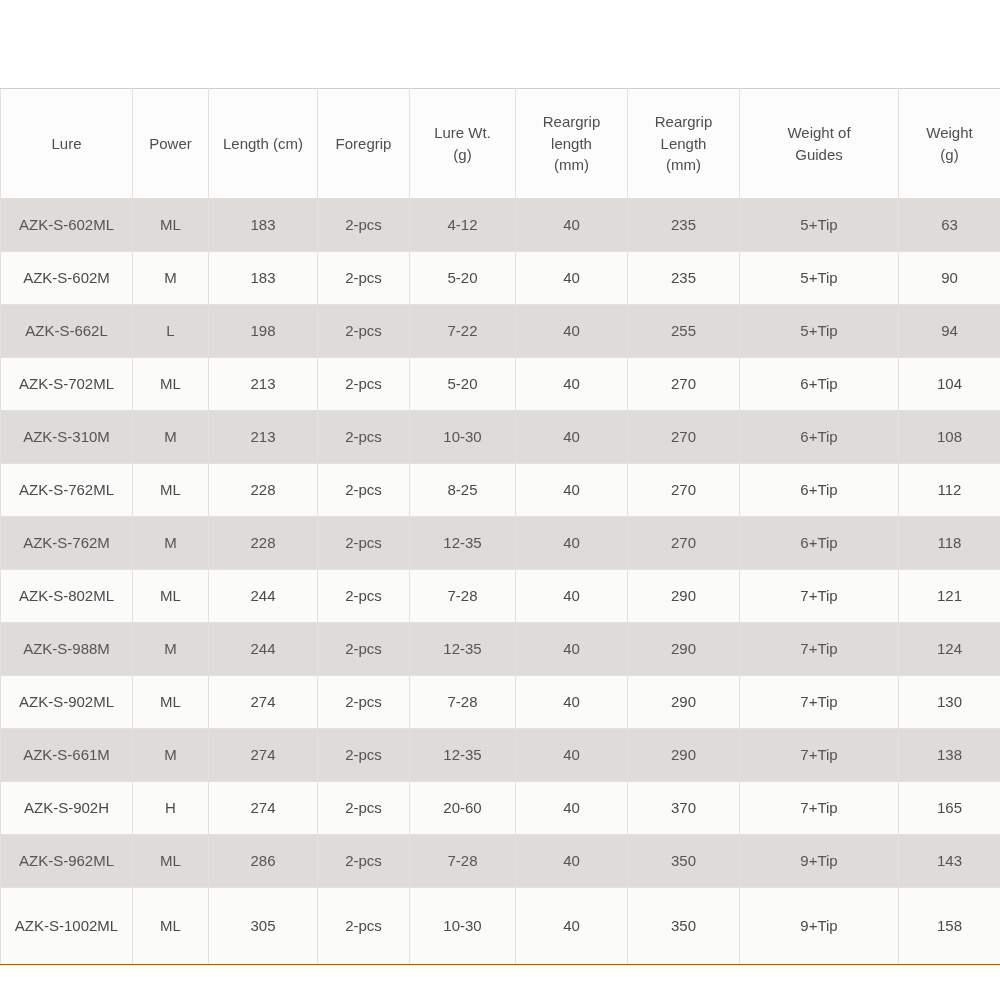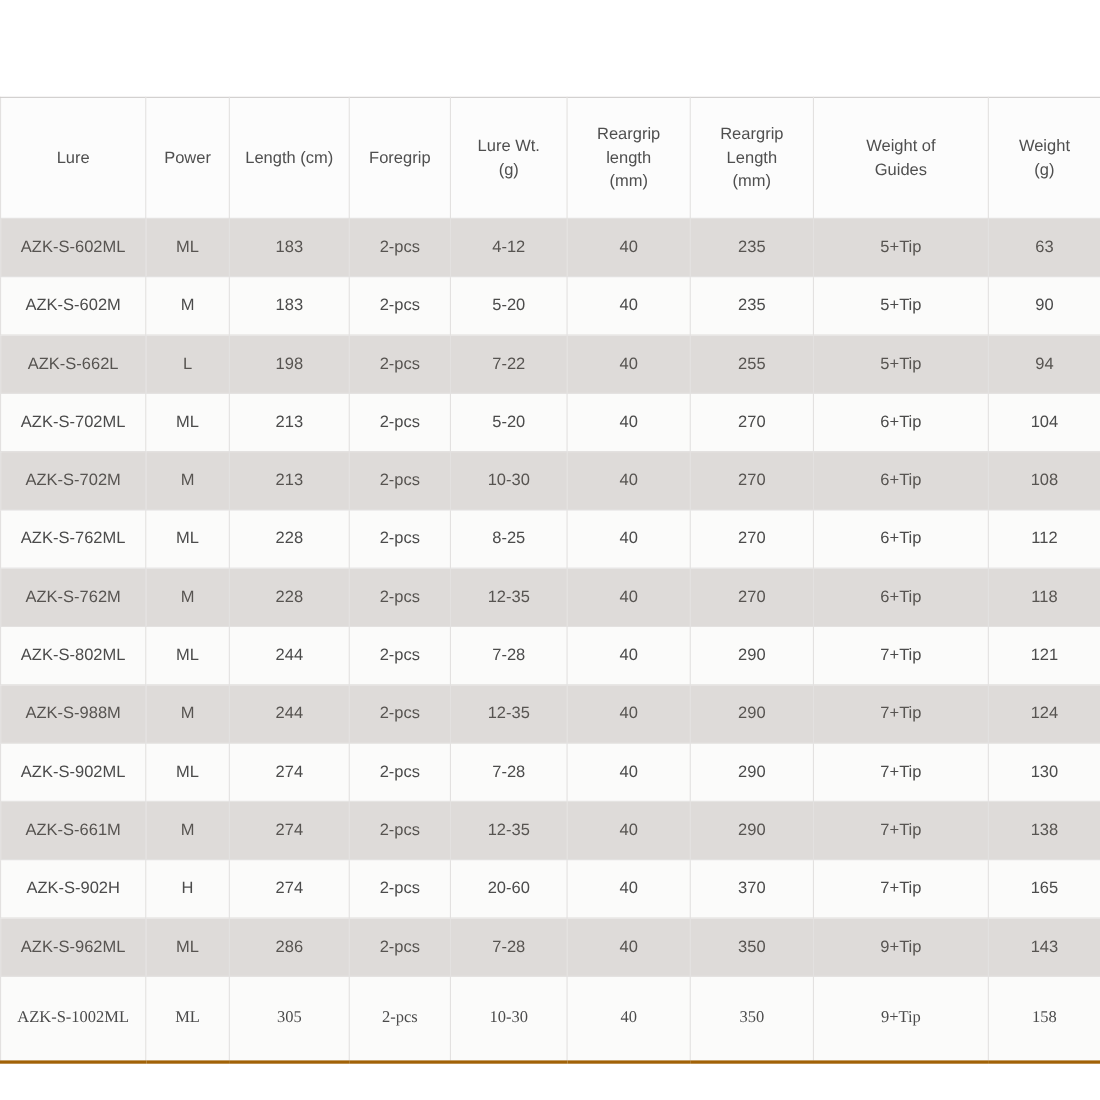--- a/index.html
+++ b/index.html
@@ -78,22 +78,21 @@
     color: #575451;
   }
 
   table.spec-table tbody tr.row-plain td {
     background: #fbfbfa;
     color: #4b4b4b;
   }
 
   table.spec-table tbody tr:last-child td {
     height: 72px;
-    border-bottom: 3px solid #a16207;
-    font-family: Liberation Serif, serif;
+    border-bottom: 1px solid #a16207;
   }
 
   .cell-text {
     display: block;
   }
 
   .hdr-line {
     display: block;
   }
 </style>
@@ -264,21 +263,21 @@
             </td>
             <td>
               <span class="cell-text">6+Tip</span>
             </td>
             <td>
               <span class="cell-text">104</span>
             </td>
           </tr>
           <tr class="row-shaded">
             <td>
-              <span class="cell-text">AZK-S-702M</span>
+              <span class="cell-text">AZK-S-310M</span>
             </td>
             <td>
               <span class="cell-text">M</span>
             </td>
             <td>
               <span class="cell-text">213</span>
             </td>
             <td>
               <span class="cell-text">2-pcs</span>
             </td>

